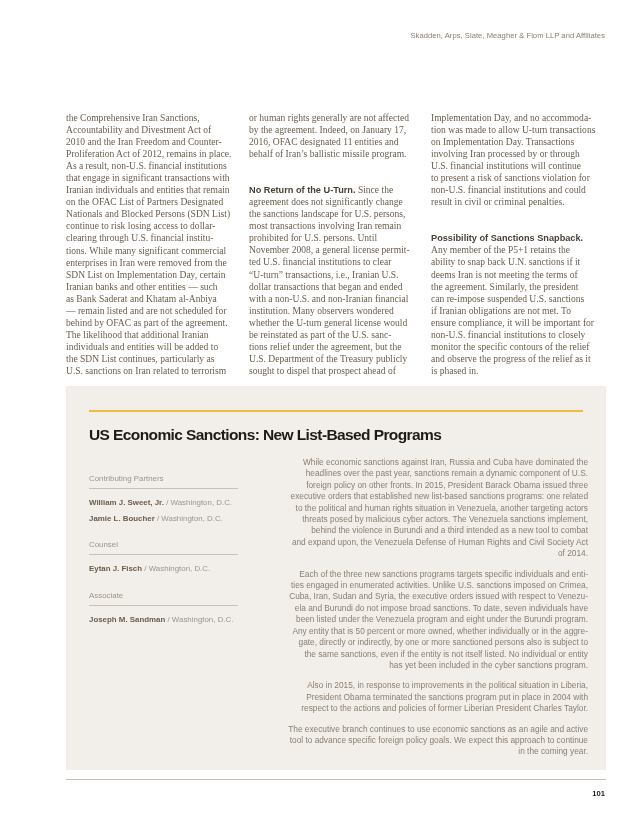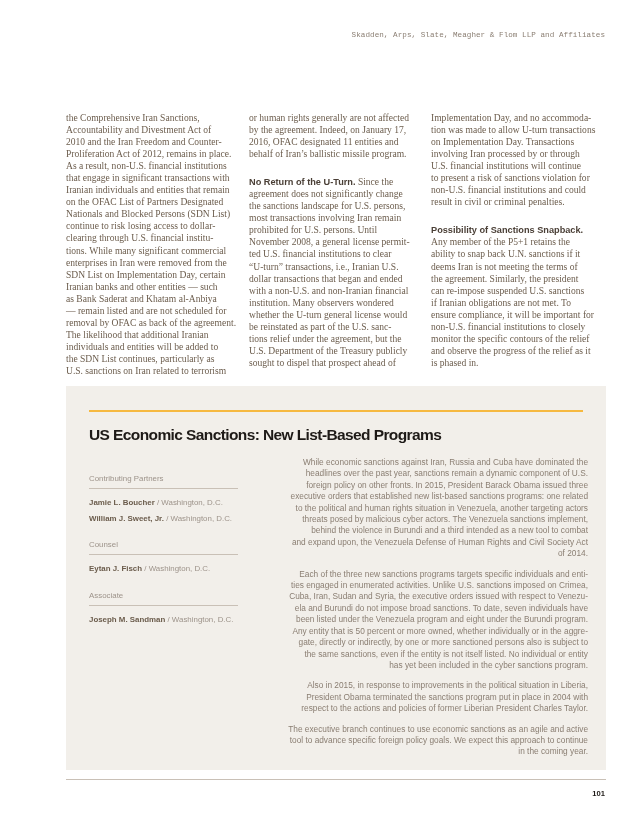--- a/index.html
+++ b/index.html
@@ -1,27 +1,27 @@
 <!DOCTYPE html>
 <html><head>
 <meta charset="utf-8">
 <style>
   html, body { margin: 0; padding: 0; background: #ffffff; }
   body { width: 640px; height: 828px; position: relative; overflow: hidden; }
   .header-firm {
     position: absolute; right: 35px; top: 31px;
-    font-family: Liberation Mono, monospace; font-size: 7.6px; color: #8a7e72;
+    font-family: Liberation Sans, sans-serif; font-size: 7.6px; color: #8a7e72;
     letter-spacing: 0.05px;
   }
   .col {
     position: absolute; top: 112px; width: 176px;
     font-family: "Liberation Serif", serif; font-size: 9.55px; line-height: 12.05px;
     color: #6b5c4c;
   }
-  .col p { margin: 0 0 16px 0; }
+  .col p { margin: 0 0 24px 0; }
   .col .run { font-family: "Liberation Sans", sans-serif; font-weight: bold; color: #4a3f36; font-size: 9.2px; }
   .col-1 { left: 66px; }
   .col-2 { left: 249px; }
   .col-3 { left: 431px; }
   .line { display: block; white-space: nowrap; }
 
   .box {
     position: absolute; left: 66px; top: 386px; width: 540px; height: 384px;
     background: #f2efea;
   }
@@ -77,21 +77,21 @@
       <span class="line">on the OFAC List of Partners Designated</span>
       <span class="line">Nationals and Blocked Persons (SDN List)</span>
       <span class="line">continue to risk losing access to dollar-</span>
       <span class="line">clearing through U.S. financial institu-</span>
       <span class="line">tions. While many significant commercial</span>
       <span class="line">enterprises in Iran were removed from the</span>
       <span class="line">SDN List on Implementation Day, certain</span>
       <span class="line">Iranian banks and other entities — such</span>
       <span class="line">as Bank Saderat and Khatam al-Anbiya</span>
       <span class="line">— remain listed and are not scheduled for</span>
-      <span class="line">removal by OFAC as back of the agreement.</span>
+      <span class="line">behind by OFAC as part of the agreement.</span>
       <span class="line">The likelihood that additional Iranian</span>
       <span class="line">individuals and entities will be added to</span>
       <span class="line">the SDN List continues, particularly as</span>
       <span class="line">U.S. sanctions on Iran related to terrorism</span>
     </p>
 </div>
 
 <div class="col col-2">
   <p id="c2p1">
       <span class="line">or human rights generally are not affected</span>
@@ -123,24 +123,24 @@
 </div>
 
 <div class="box">
   <div class="orange-rule"></div>
   <div class="box-title">US Economic Sanctions: New List-Based Programs</div>
 
   <div class="contacts">
     <div class="contact-group-label">Contributing Partners</div>
     <div class="contact-rule"></div>
     <div class="contact">
-      <span class="name">Jamie L. Boucher</span><span class="loc"> / Washington, D.C.</span>
+      <span class="name">William J. Sweet, Jr.</span><span class="loc"> / Washington, D.C.</span>
     </div>
     <div class="contact">
-      <span class="name">William J. Sweet, Jr.</span><span class="loc"> / Washington, D.C.</span>
+      <span class="name">Jamie L. Boucher</span><span class="loc"> / Washington, D.C.</span>
     </div>
     <div class="group-gap"></div>
     <div class="contact-group-label">Counsel</div>
     <div class="contact-rule"></div>
     <div class="contact">
       <span class="name">Eytan J. Fisch</span><span class="loc"> / Washington, D.C.</span>
     </div>
     <div class="group-gap"></div>
     <div class="contact-group-label">Associate</div>
     <div class="contact-rule"></div>

